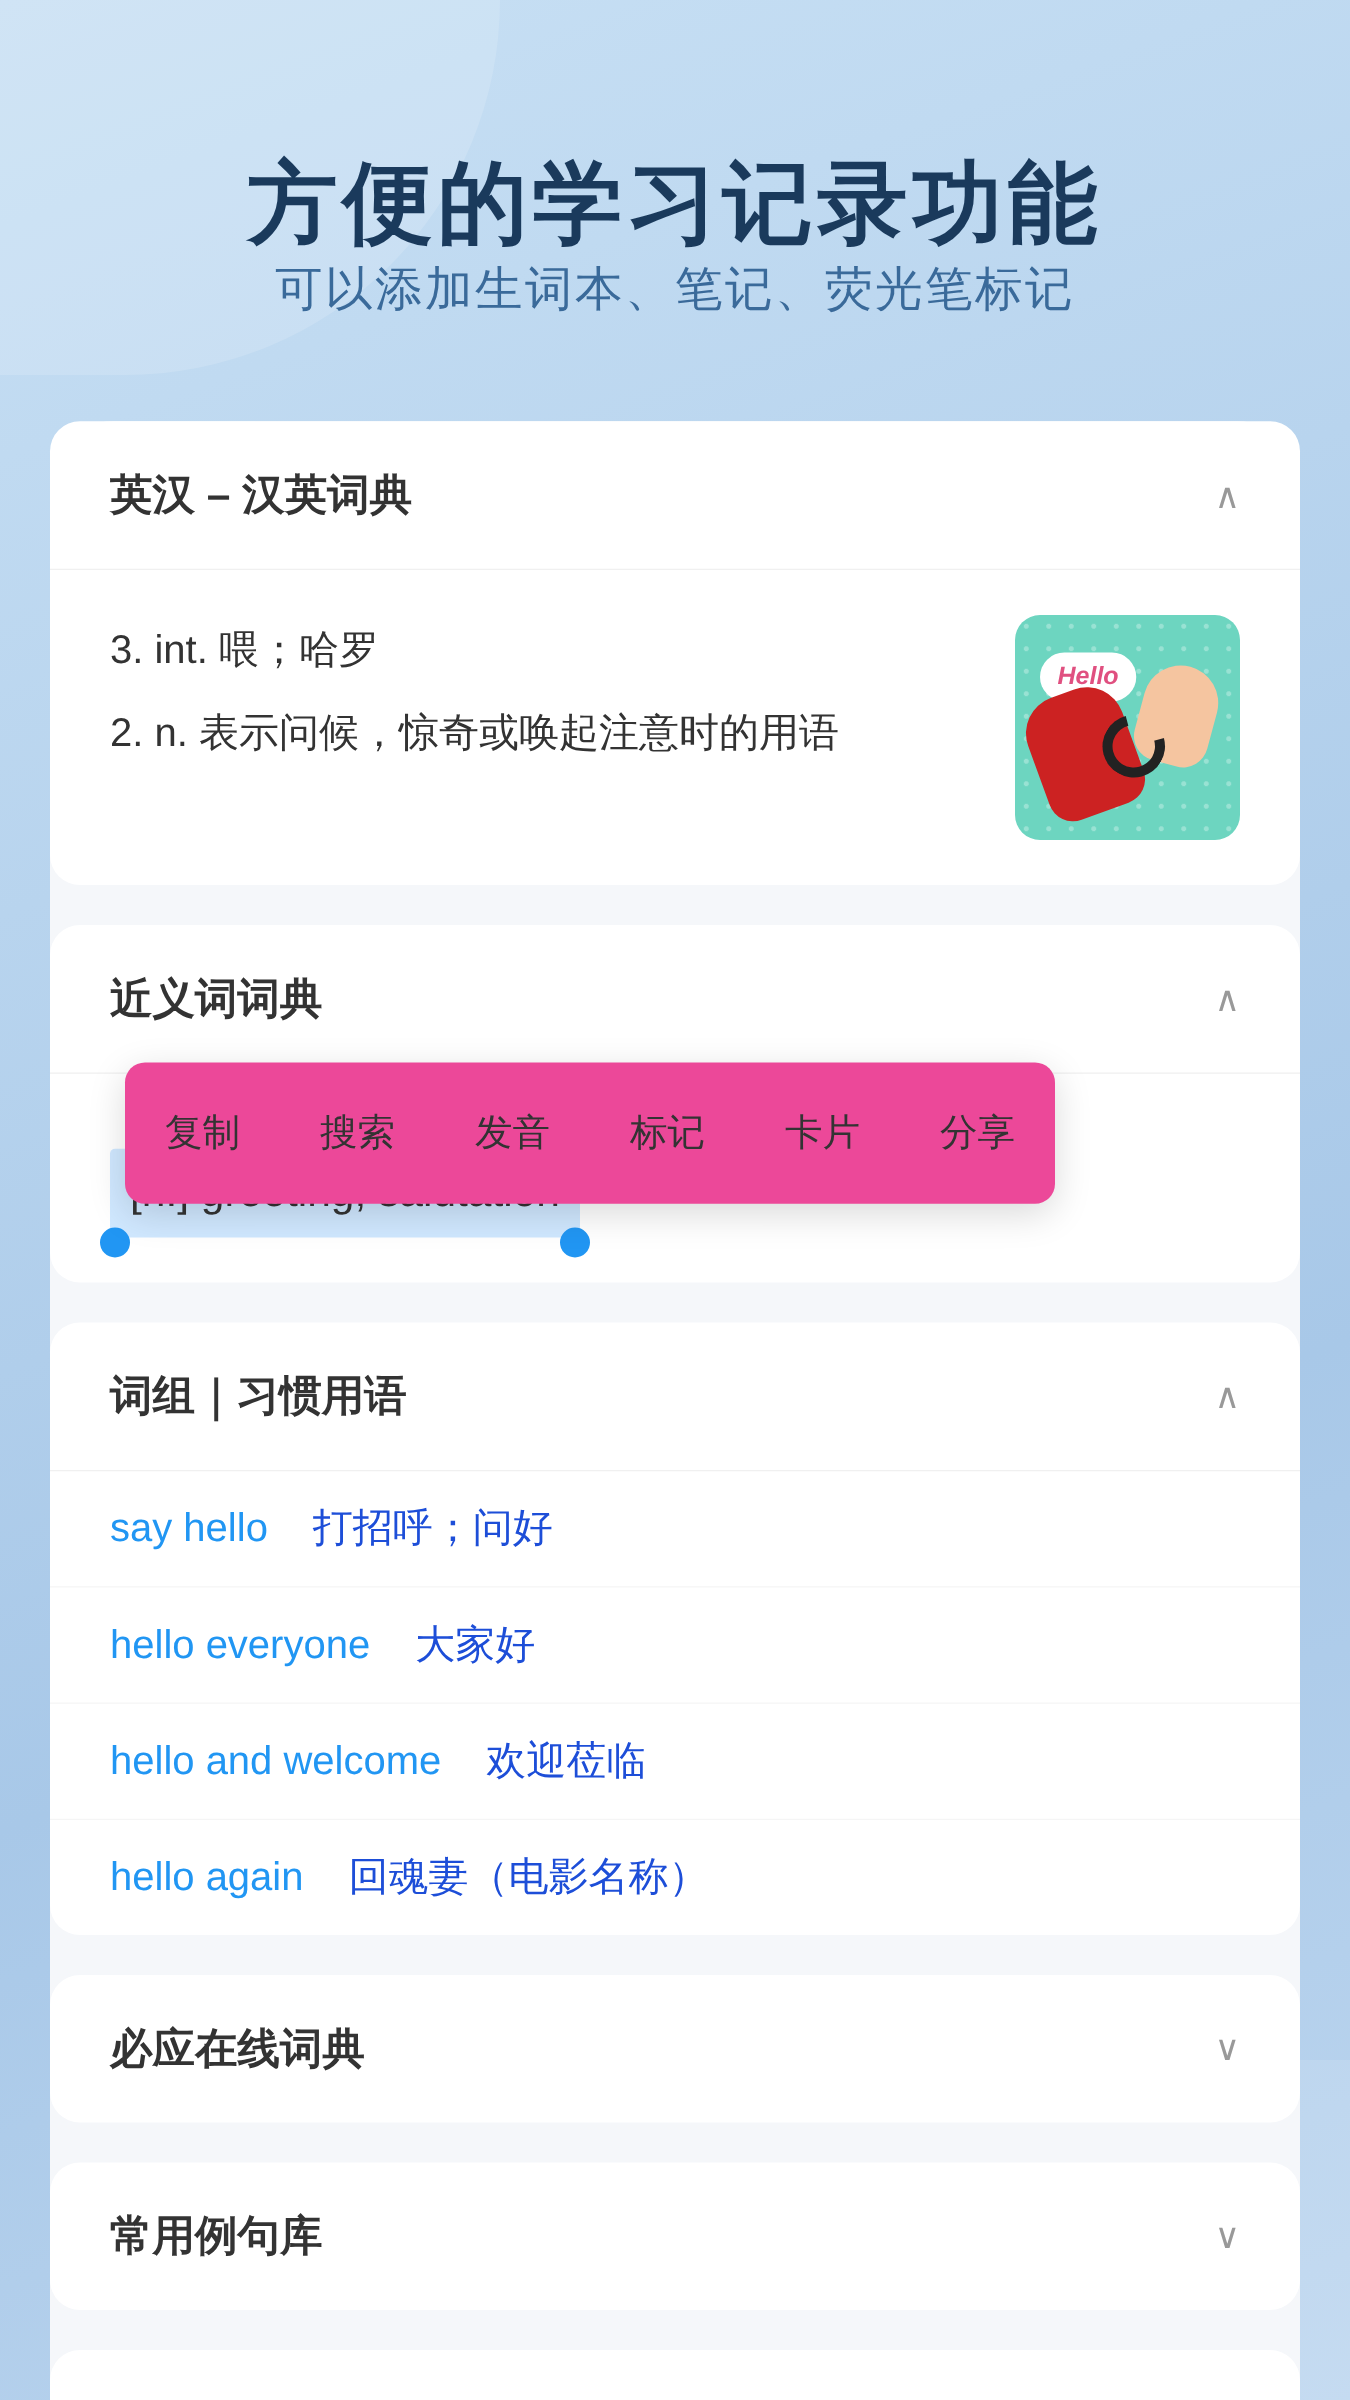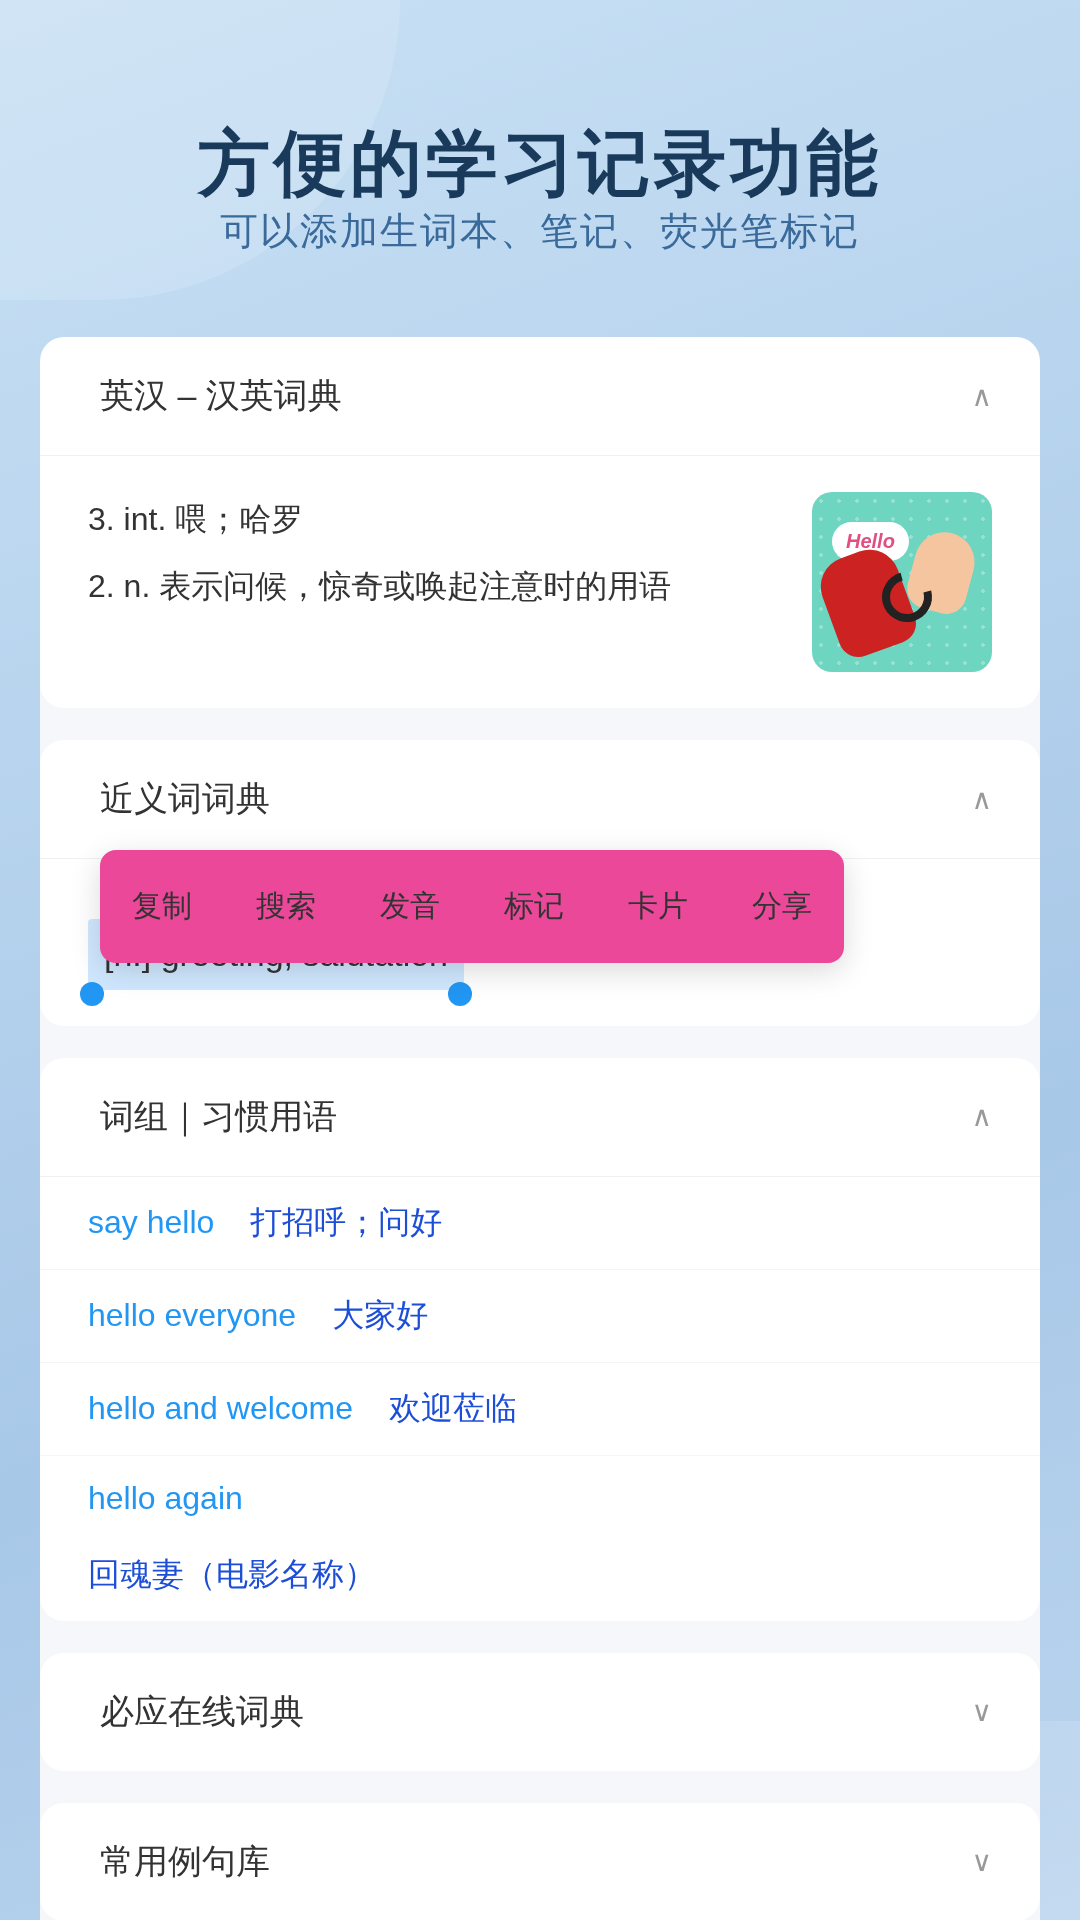--- a/index.html
+++ b/index.html
@@ -78,22 +78,21 @@
       display: flex;
       align-items: center;
       justify-content: space-between;
       padding: 36px 48px;
       border-bottom: 1px solid #f0f0f0;
     }
 
     .section-title {
       font-size: 34px;
       color: #333;
-      font-weight: 400;
-      margin-left: 12px;
+      font-weight: 700;
     }
 
     .chevron-icon {
       font-size: 28px;
       color: #999;
     }
 
     
     .dict-content {
       padding: 36px 48px;
@@ -256,21 +255,20 @@
     .phrase-item {
       display: flex;
       align-items: baseline;
       gap: 36px;
       padding: 24px 48px;
       border-bottom: 1px solid #f5f5f5;
     }
 
     .phrase-item:last-child {
       border-bottom: none;
-      flex-direction: column;
     }
 
     .phrase-english {
       font-size: 32px;
       color: #2196F3;
       font-weight: 500;
       white-space: nowrap;
     }
 
     .phrase-chinese {

